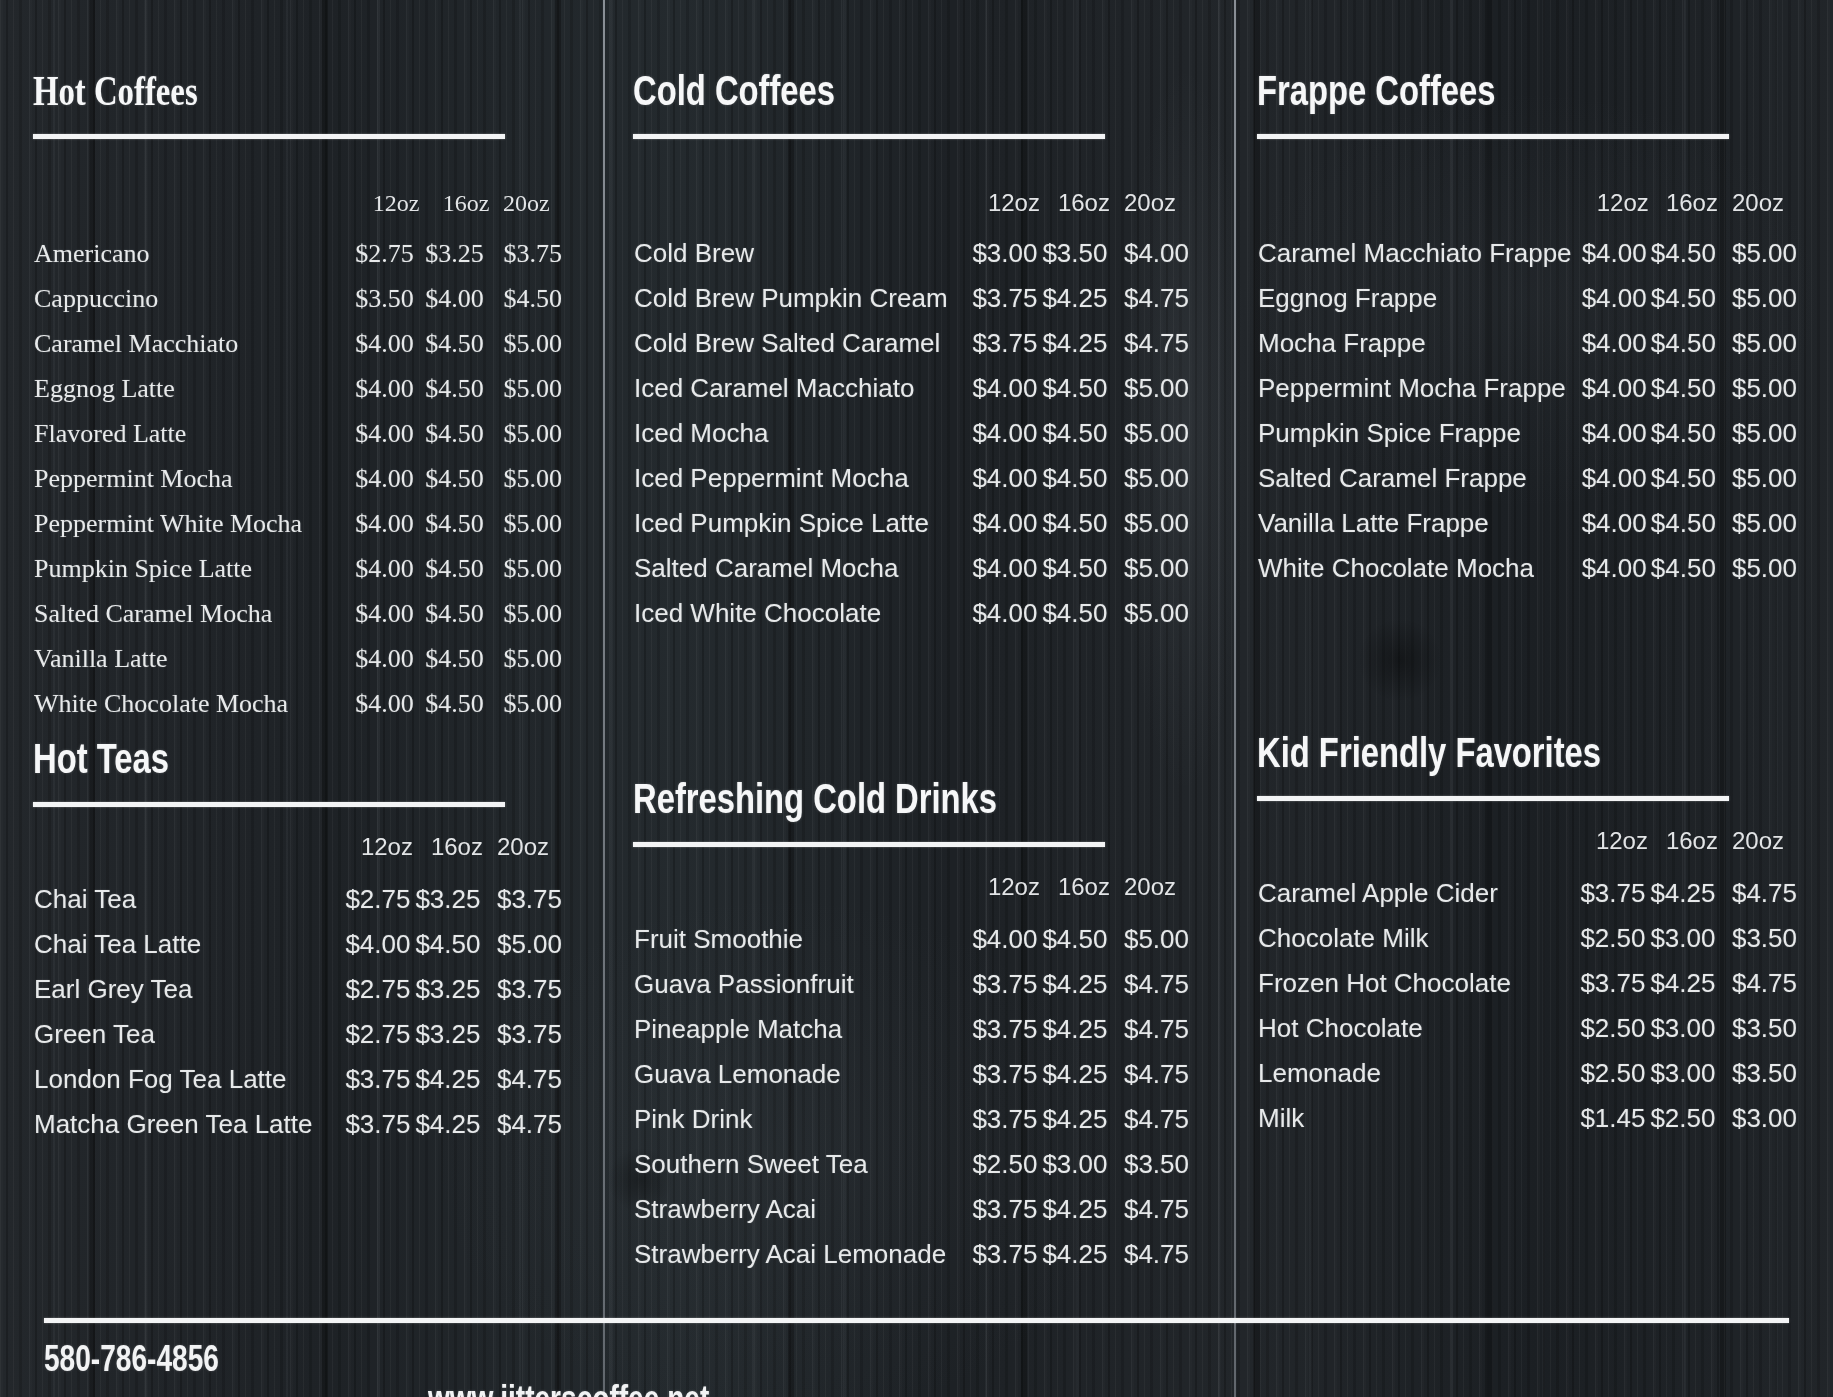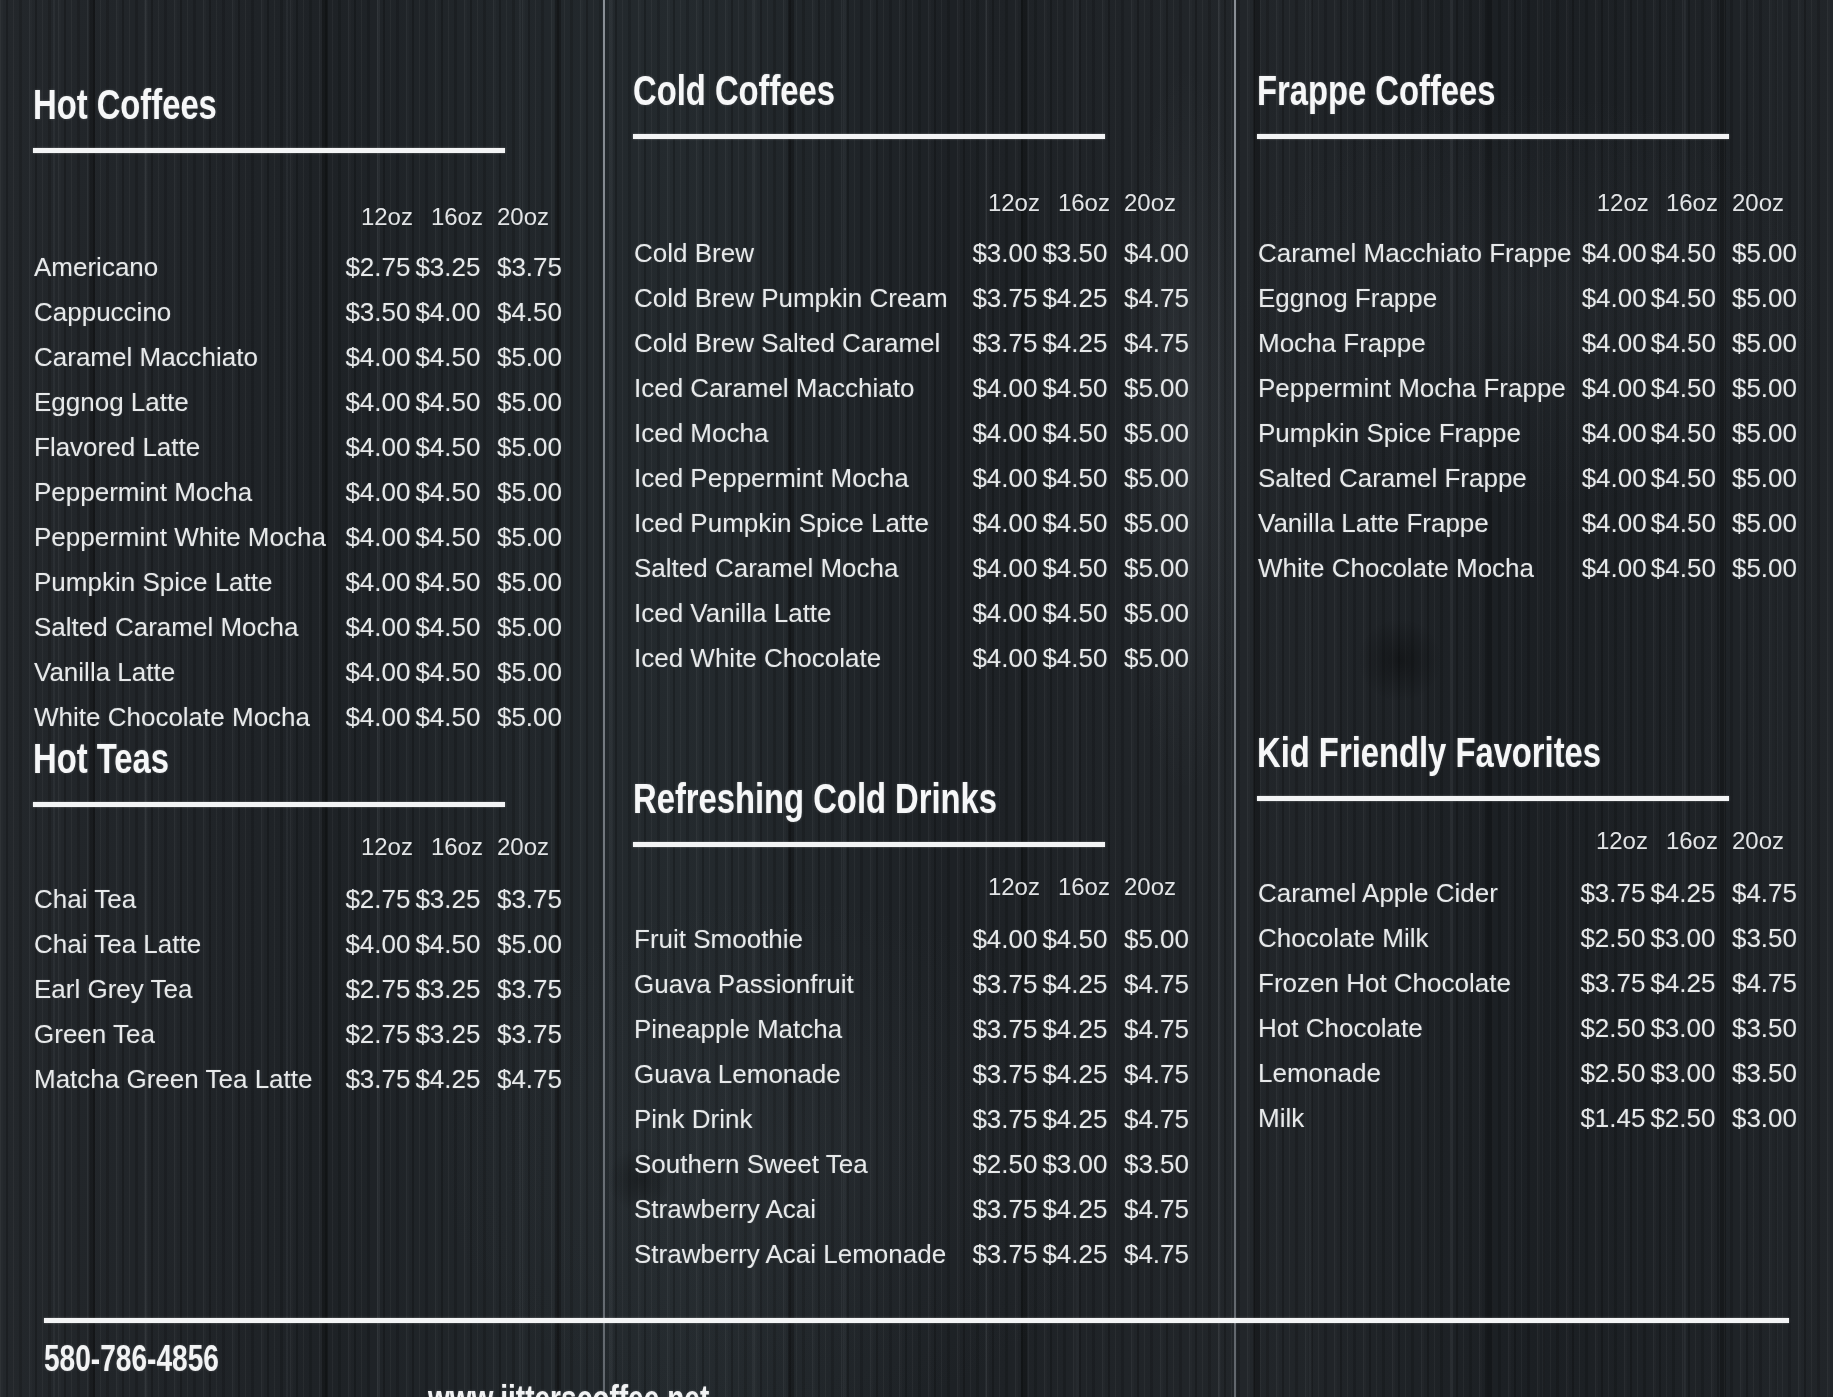--- a/index.html
+++ b/index.html
@@ -24,21 +24,21 @@
         transparent 55px 89px, rgba(0,0,0,0.28) 89px 95px,
         transparent 95px 144px, rgba(195,204,214,0.04) 144px 147px, transparent 147px 233px),
       linear-gradient(90deg,#23272b 0,#1e2226 18%,#242a2e 37%,#1d2125 52%,#22262a 68%,#1b1f23 84%,#212529 100%);
   }
 
   .divider{position:absolute;top:0;bottom:0;width:2px;
            background:linear-gradient(rgba(200,206,214,0.62),rgba(160,166,174,0.50));}
   #divider-1{left:603px;} #divider-2{left:1234px;}
 
   .menu-section{position:absolute;}
-  #s-hot-coffees  {left:33px;  top:84px;  width:530px;}
+  #s-hot-coffees  {left:33px;  top:70px;  width:530px;font-family:Liberation Serif, serif;}
   #s-hot-teas     {left:33px;  top:738px; width:530px;}
   #s-cold-coffees {left:633px; top:70px;  width:557px;}
   #s-refreshing   {left:633px; top:778px; width:557px;}
   #s-frappe       {left:1257px;top:70px;  width:541px;}
   #s-kids         {left:1257px;top:732px; width:541px;}
 
   h2.section-title{
     margin:0;font-size:42px;line-height:1;font-weight:bold;color:#f6f7f8;
     transform:scaleX(0.78);transform-origin:left center;white-space:nowrap;
     text-shadow:0 0 3px rgba(235,240,245,0.25);
@@ -215,26 +215,20 @@
             <td class="price p1">$4.50</td>
             <td class="price p2">$5.00</td>
           </tr>
           <tr>
             <td class="name">Salted Caramel Mocha</td>
             <td class="price p0">$4.00</td>
             <td class="price p1">$4.50</td>
             <td class="price p2">$5.00</td>
           </tr>
           <tr>
-            <td class="name">Iced Vanilla Latte</td>
-            <td class="price p0">$4.00</td>
-            <td class="price p1">$4.50</td>
-            <td class="price p2">$5.00</td>
-          </tr>
-          <tr>
             <td class="name">Iced White Chocolate</td>
             <td class="price p0">$4.00</td>
             <td class="price p1">$4.50</td>
             <td class="price p2">$5.00</td>
           </tr>
         </tbody>
     </table>
   </section>
 
   <section class="menu-section sec-top" id="s-frappe">
@@ -331,20 +325,26 @@
             <td class="name">Earl Grey Tea</td>
             <td class="price p0">$2.75</td>
             <td class="price p1">$3.25</td>
             <td class="price p2">$3.75</td>
           </tr>
           <tr>
             <td class="name">Green Tea</td>
             <td class="price p0">$2.75</td>
             <td class="price p1">$3.25</td>
             <td class="price p2">$3.75</td>
+          </tr>
+          <tr>
+            <td class="name">London Fog Tea Latte</td>
+            <td class="price p0">$3.75</td>
+            <td class="price p1">$4.25</td>
+            <td class="price p2">$4.75</td>
           </tr>
           <tr>
             <td class="name">Matcha Green Tea Latte</td>
             <td class="price p0">$3.75</td>
             <td class="price p1">$4.25</td>
             <td class="price p2">$4.75</td>
           </tr>
         </tbody>
     </table>
   </section>

